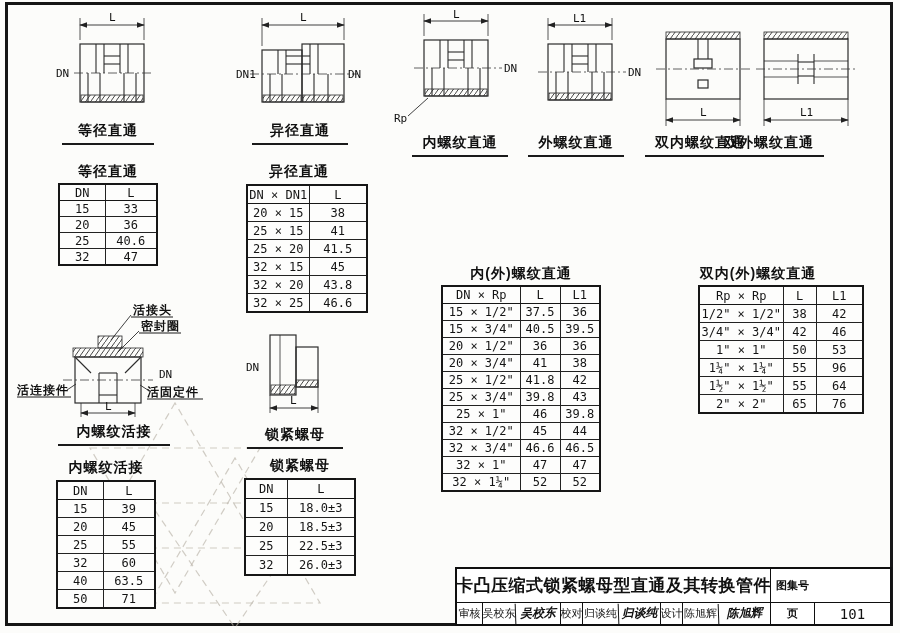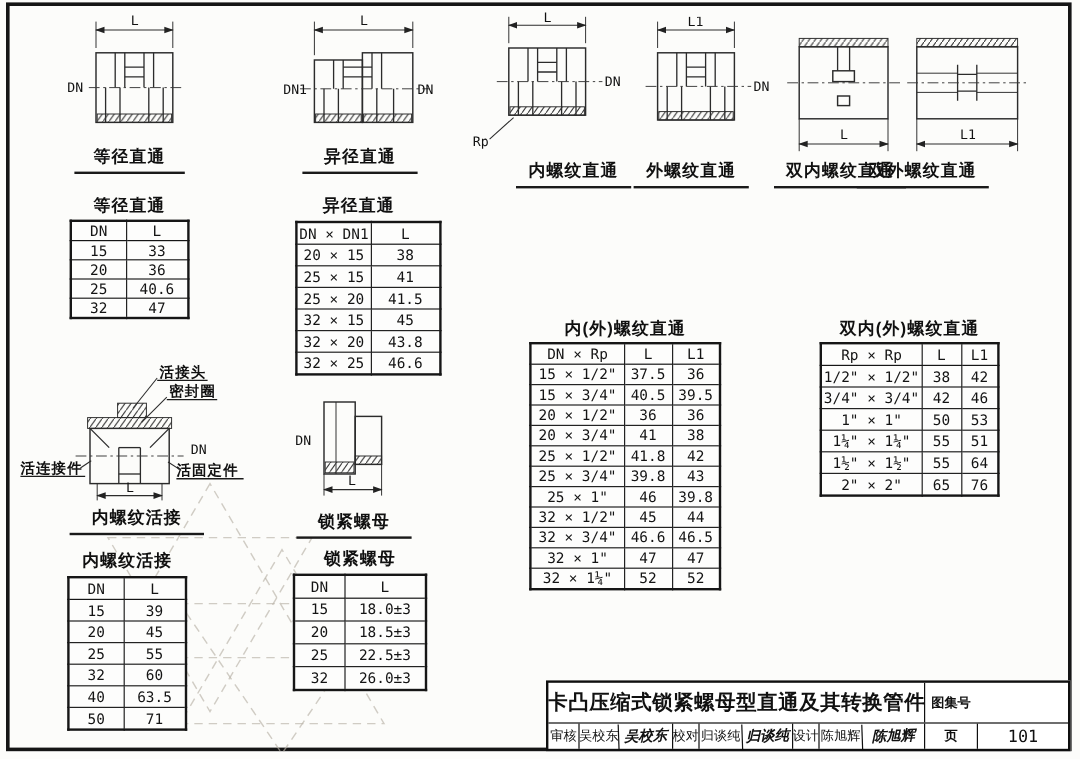--- a/index.html
+++ b/index.html
@@ -133,21 +133,21 @@
     <line x1="42" y1="58" x2="42" y2="86"></line>
       <line x1="54" y1="58" x2="54" y2="86"></line>
     <line x1="78" y1="58" x2="78" y2="86"></line>
       <line x1="90" y1="58" x2="90" y2="86"></line>
     <line class="cl" x1="24" y1="58" x2="112" y2="58"></line>
     <rect class="hx" x="35" y="79" width="62" height="7"></rect>
     <text class="dtxt" x="114" y="62">DN</text>
     <line class="ldr" x1="38" y1="88" x2="18" y2="106"></line>
     <text class="dtxt" x="4" y="112">Rp</text>
   </svg>
-  <div class="cap" style="left:430px;top:134px;width:96px">内螺纹直通</div>
+  <div class="cap" style="left:412px;top:134px;width:96px">内螺纹直通</div>
 
   <svg class="dwg abs" style="left:526px;top:14px" width="124" height="104" viewBox="0 0 124 104">
     <line class="thin" x1="22" y1="4" x2="22" y2="26"></line>
       <line class="thin" x1="86" y1="4" x2="86" y2="26"></line>
     <line class="dim" x1="22" y1="11" x2="86" y2="11" marker-start="url(#ar)" marker-end="url(#ar)"></line>
     <text class="dtxt" x="47" y="8">L1</text>
     <rect x="22" y="30" width="64" height="56"></rect>
     <line x1="38" y1="30" x2="38" y2="58"></line>
       <line x1="46" y1="30" x2="46" y2="58"></line>
     <line x1="62" y1="30" x2="62" y2="58"></line>
@@ -337,21 +337,21 @@
         </tr>
         <tr>
           <td>32 × 1¼"</td>
           <td>52</td>
           <td>52</td>
         </tr>
       </tbody>
   </table>
 
   <div class="ttl" style="left:683px;top:265px;width:150px">双内(外)螺纹直通</div>
-  <table class="dim rh18 abs" style="left:683px;top:285px;width:150px">
+  <table class="dim rh18 abs" style="left:698px;top:285px;width:166px">
     <colgroup>
         <col style="width:84px">
         <col style="width:33px">
         <col>
       </colgroup>
     <thead>
         <tr>
           <th>Rp × Rp</th>
           <th>L</th>
           <th>L1</th>
@@ -369,21 +369,21 @@
           <td>46</td>
         </tr>
         <tr>
           <td>1" × 1"</td>
           <td>50</td>
           <td>53</td>
         </tr>
         <tr>
           <td>1¼" × 1¼"</td>
           <td>55</td>
-          <td>51</td>
+          <td>96</td>
         </tr>
         <tr>
           <td>1½" × 1½"</td>
           <td>55</td>
           <td>64</td>
         </tr>
         <tr>
           <td>2" × 2"</td>
           <td>65</td>
           <td>76</td>

